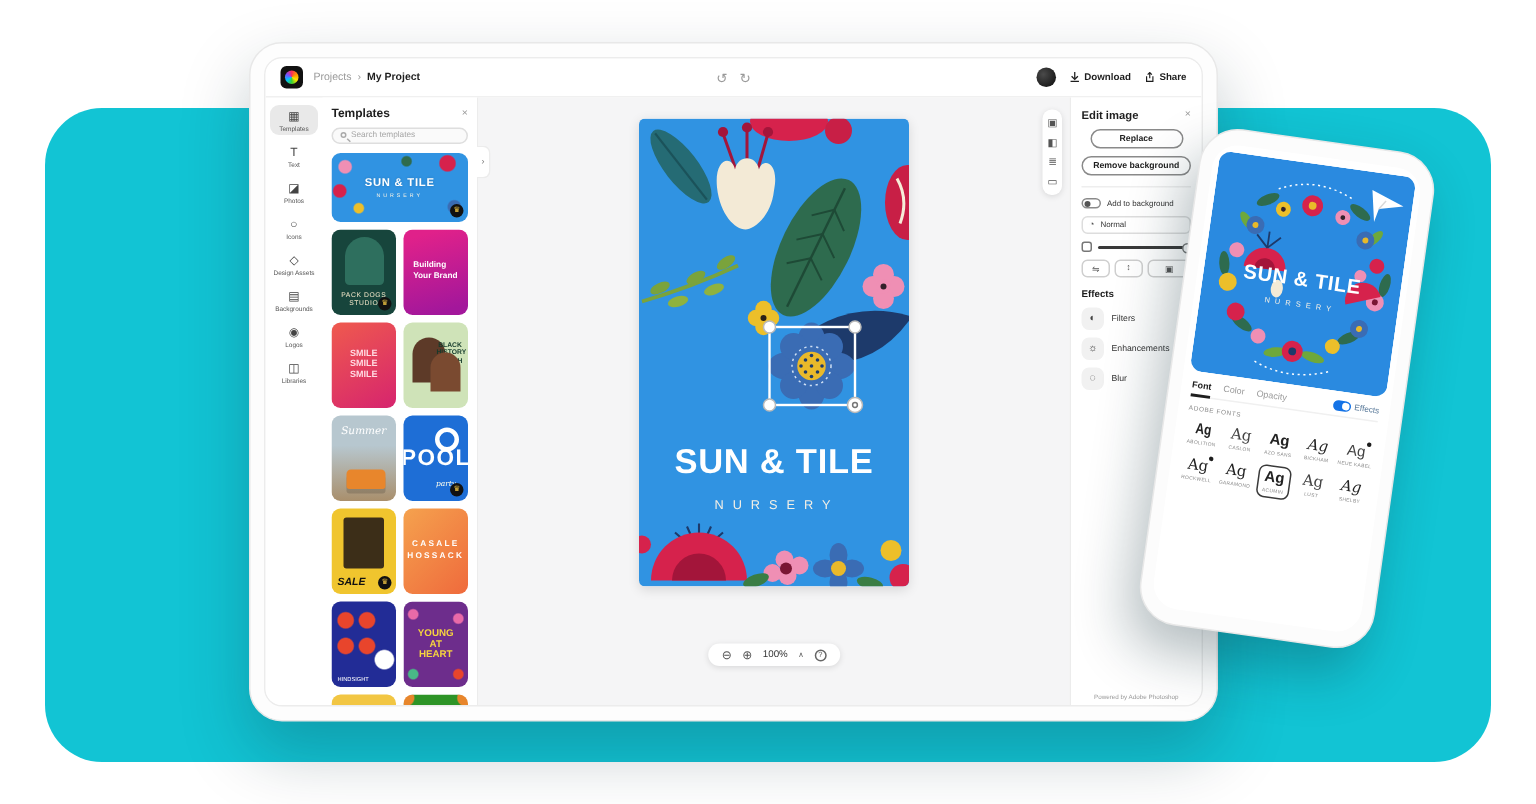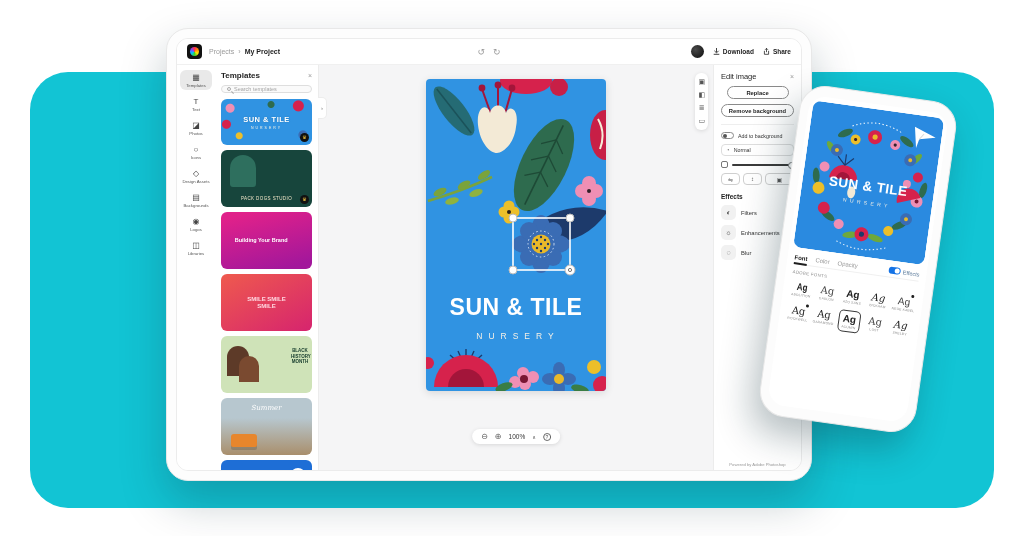--- a/index.html
+++ b/index.html
@@ -50,21 +50,21 @@
   .thumb { border-radius:6px; position:relative; overflow:hidden; flex-shrink:0; }
   .thumb-wide { height:46px; margin-bottom:5px; background:#3093e2; display:flex; flex-direction:column; align-items:center; justify-content:center;
     background-image: radial-gradient(circle 5px at 10% 20%, #ef8fb4 0 4px, transparent 5px),
       radial-gradient(circle 6px at 85% 15%, #d6224c 0 5px, transparent 6px),
       radial-gradient(circle 4px at 20% 80%, #ecbf2a 0 3px, transparent 4px),
       radial-gradient(circle 5px at 90% 78%, #3a6cb4 0 4px, transparent 5px),
       radial-gradient(circle 4px at 55% 12%, #2e6b4e 0 3px, transparent 4px),
       radial-gradient(circle 5px at 6% 55%, #d6224c 0 4px, transparent 5px); }
   .thumb-wide .t1 { font-size:7.5px; font-weight:bold; color:#fff; letter-spacing:.5px; text-shadow:0 0 2px rgba(0,0,0,.2); }
   .thumb-wide .t2 { font-size:3.5px; color:#fdf6e5; letter-spacing:2px; margin-top:2px; }
-  .tgrid { display:grid; grid-template-columns:1fr; gap:5px; overflow:hidden; }
+  .tgrid { display:grid; grid-template-columns:1fr 1fr; gap:5px; overflow:hidden; }
   .cell { height:57px; border-radius:6px; position:relative; overflow:hidden; display:flex; align-items:center; justify-content:center; text-align:center; }
   .crown { position:absolute; right:3px; bottom:3px; width:9px; height:9px; border-radius:50%; background:#111; color:#f2c643; font-size:5px; line-height:9px; text-align:center; }
   .c2 { background:#17453c; }
   .c2::before { content:""; position:absolute; left:9px; top:5px; width:26px; height:32px; background:#2e6f5e; border-radius:13px 13px 3px 3px; }
   .c2 .lab { position:absolute; bottom:6px; width:100%; font-size:4.5px; color:#f2e7c9; letter-spacing:.4px; }
   .c3 { background:linear-gradient(165deg,#e0218a 10%,#a3179b 90%); }
   .c3 .lab { font-size:5.5px; color:#fff; font-weight:bold; text-align:left; width:70%; line-height:7px; }
   .c4 { background:linear-gradient(150deg,#ef5a4e,#d6246e); }
   .c4 .lab { font-size:6px; font-weight:bold; color:#ffd9e2; line-height:7px; width:60%; }
   .c5 { background:#cfe3b8; }
@@ -114,21 +114,21 @@
   .zoombar .zl { font-size:6.5px; color:#333; }
   .zoombar .caret { font-size:5px; color:#555; }
   .zoombar .help { width:8px; height:8px; border:1px solid #666; border-radius:50%; font-size:5px; line-height:7px; text-align:center; color:#555; }
   .minibar { position:absolute; right:5px; top:8px; background:#fff; border-radius:6px; box-shadow:0 1px 4px rgba(0,0,0,.12);
              display:flex; flex-direction:column; gap:5px; padding:5px 3px; color:#555; }
   .minibar .mi { font-size:7px; text-align:center; }
 
   
   .epanel { width:88px; flex:0 0 88px; border-left:1px solid #ececec; padding:7px 7px 14px 7px; position:relative; background:#fff; display:flex; flex-direction:column; gap:5px; }
   .ep-head { display:flex; justify-content:space-between; align-items:center; }
-  .ep-title { font-size:7.5px; font-weight:normal; color:#1e1e1e; }
+  .ep-title { font-size:7.5px; font-weight:bold; color:#1e1e1e; }
   .pill { border:1px solid #8a8a8a; border-radius:8px; height:13px; display:flex; align-items:center; justify-content:center;
           font-size:5.8px; color:#1e1e1e; font-weight:bold; background:#fff; }
   .pill.narrow { width:62px; margin:0 auto; }
   .divider { height:1px; background:#eee; margin:2px 0; }
   .toggle-row { display:flex; align-items:center; gap:4px; }
   .toggle { width:13px; height:7px; border:1px solid #8a8a8a; border-radius:4px; position:relative; flex:0 0 13px; }
   .toggle::after { content:""; position:absolute; left:1px; top:1px; width:4px; height:4px; border-radius:50%; background:#555; }
   .small-label { font-size:5.3px; color:#333; }
   .dd-row { display:flex; align-items:center; gap:4px; border:1px solid #ddd; border-radius:4px; padding:2px 4px; }
   .dd-ic { font-size:6px; color:#555; }

